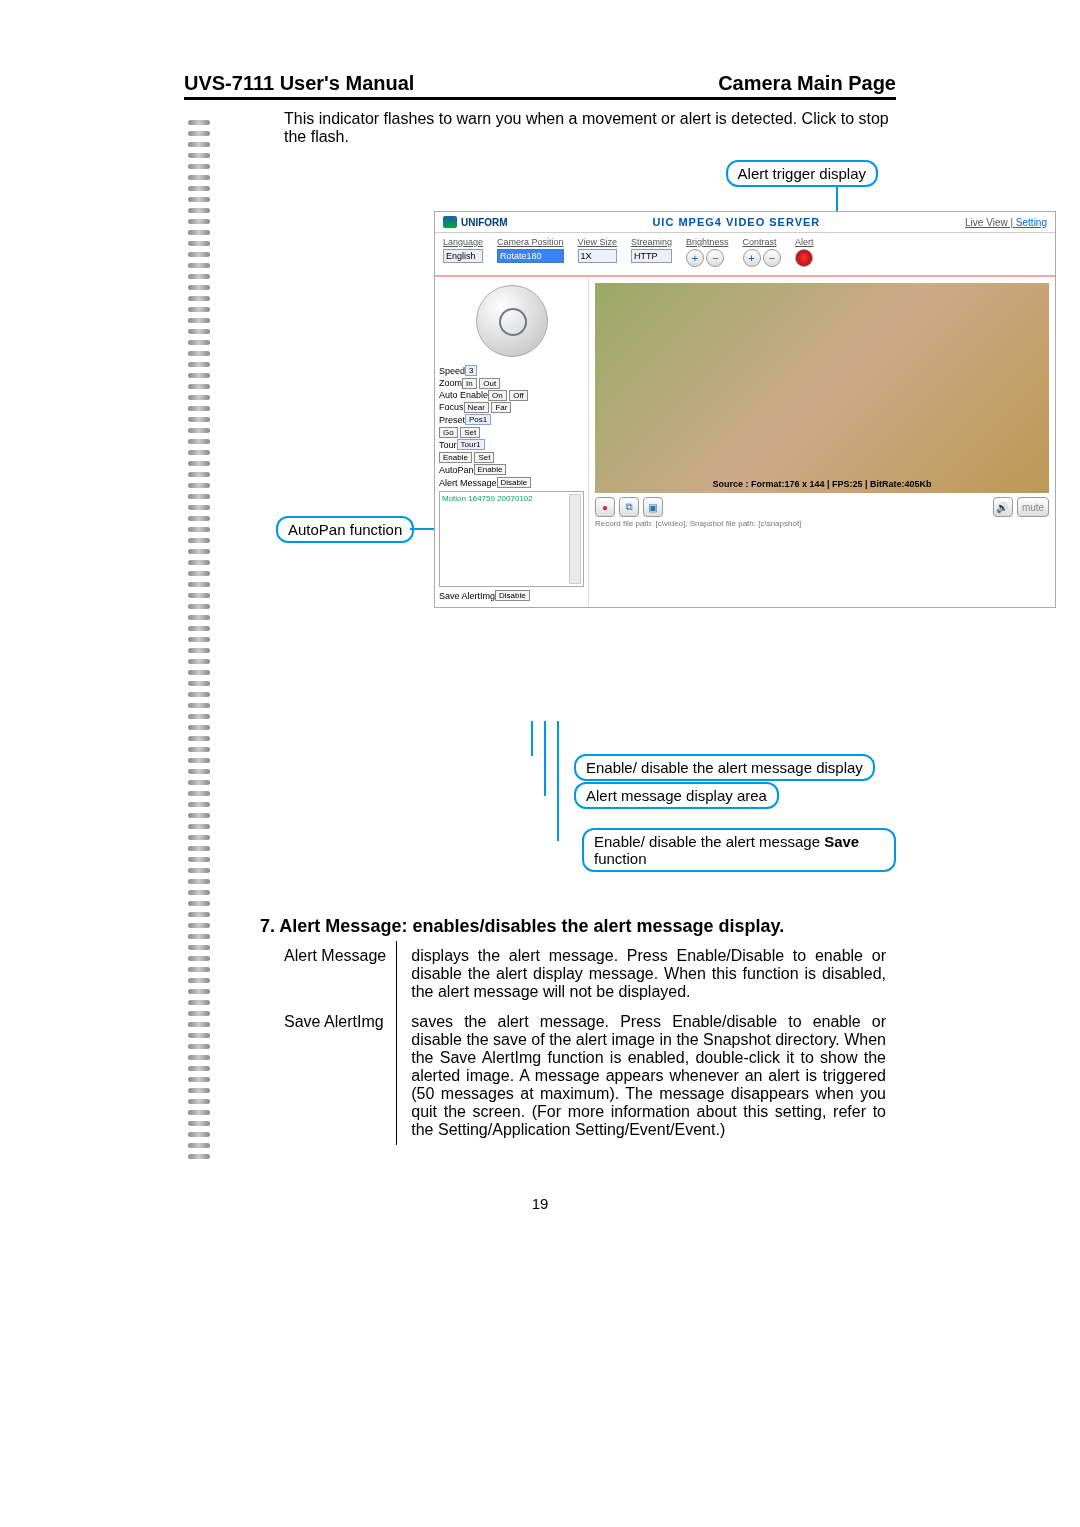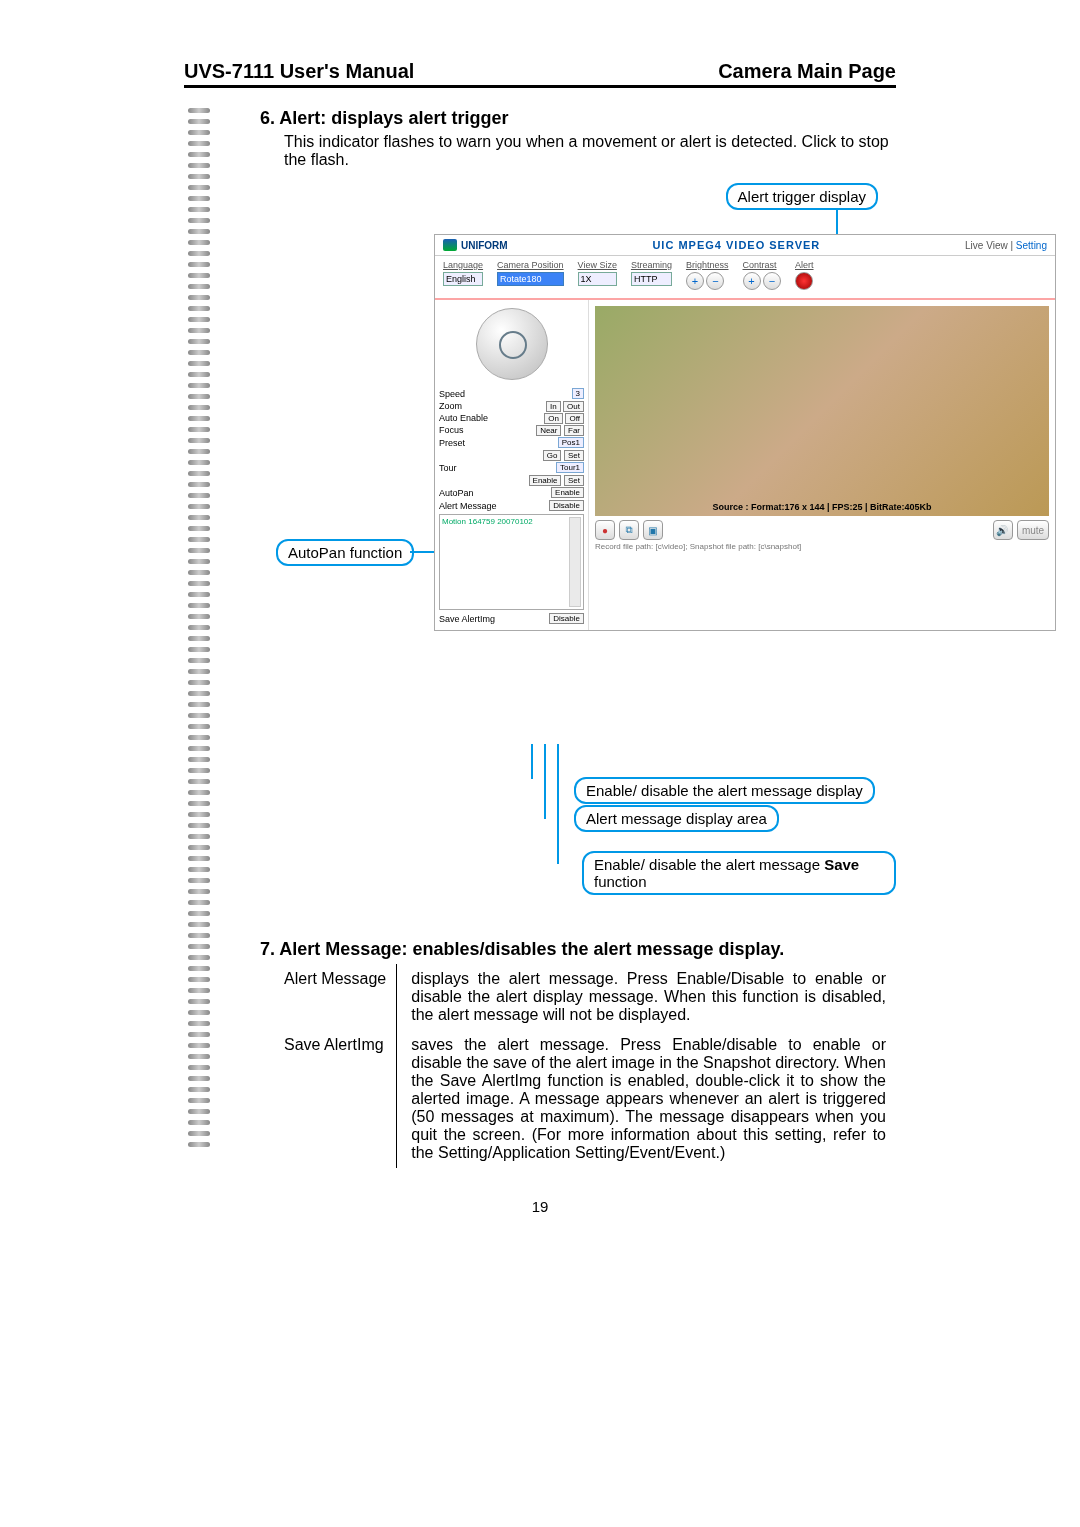--- a/index.html
+++ b/index.html
@@ -4,21 +4,21 @@
 <style>
   body {
     font-family: Arial, Helvetica, sans-serif;
     margin: 0;
     padding: 0;
     background: #fff;
     color: #000;
   }
   .page {
     width: 872px;
-    margin: 0 auto;
+    margin: 12px auto;
     padding: 60px 80px 40px 80px;
     box-sizing: border-box;
     position: relative;
   }
   .header-line {
     border-bottom: 3px solid #000;
     padding-bottom: 2px;
     display: flex;
     justify-content: space-between;
     align-items: flex-end;
@@ -113,20 +113,21 @@
     color: #0055aa;
     font-weight: bold;
     letter-spacing: 1px;
     font-size: 11px;
   }
   .app-links {
     font-size: 10px;
   }
   .app-links span {
     color: #555;
+    text-decoration: underline;
     cursor: pointer;
   }
   .app-links .setting { color: #0066cc; }
   .toolbar {
     display: flex;
     gap: 14px;
     padding: 4px 8px 8px 8px;
     border-bottom: 2px solid #fca5a5;
     align-items: flex-start;
   }
@@ -187,21 +188,20 @@
   .ptz-dial::after{
     content:"";
     position:absolute;
     width:24px;height:24px;
     border:2px solid #667c8a;
     border-radius:50%;
     top:22px;left:22px;
   }
   .row-ctrl {
     display: flex;
-    justify-content: space-between;
     align-items: center;
     margin: 2px 0;
   }
   .minibtn {
     border: 1px solid #888;
     background: #f5f5f5;
     font-size: 8px;
     padding: 0px 3px;
   }
   .minisel {
@@ -385,21 +385,20 @@
         <div class="spiral-ring"></div>
         <div class="spiral-ring"></div>
         <div class="spiral-ring"></div>
         <div class="spiral-ring"></div>
         <div class="spiral-ring"></div>
         <div class="spiral-ring"></div>
         <div class="spiral-ring"></div>
       </div>
 
     <div class="main-body">
-      <div class="section-title">6.  Alert: displays alert trigger</div>
       <div class="body-text">This indicator flashes to warn you when a movement or alert is detected. Click to stop the flash.</div>
 
       <div class="figure-wrap">
 
         <div class="callout" style="right:18px; top:4px;">Alert trigger display</div>
         <div class="callout-line" style="right:58px; top:30px; width:2px; height:50px;"></div>
 
         <div class="callout" style="left:42px; top:360px;">AutoPan function</div>
         <div class="callout-line" style="left:176px; top:372px; height:2px; width:30px;"></div>
 

